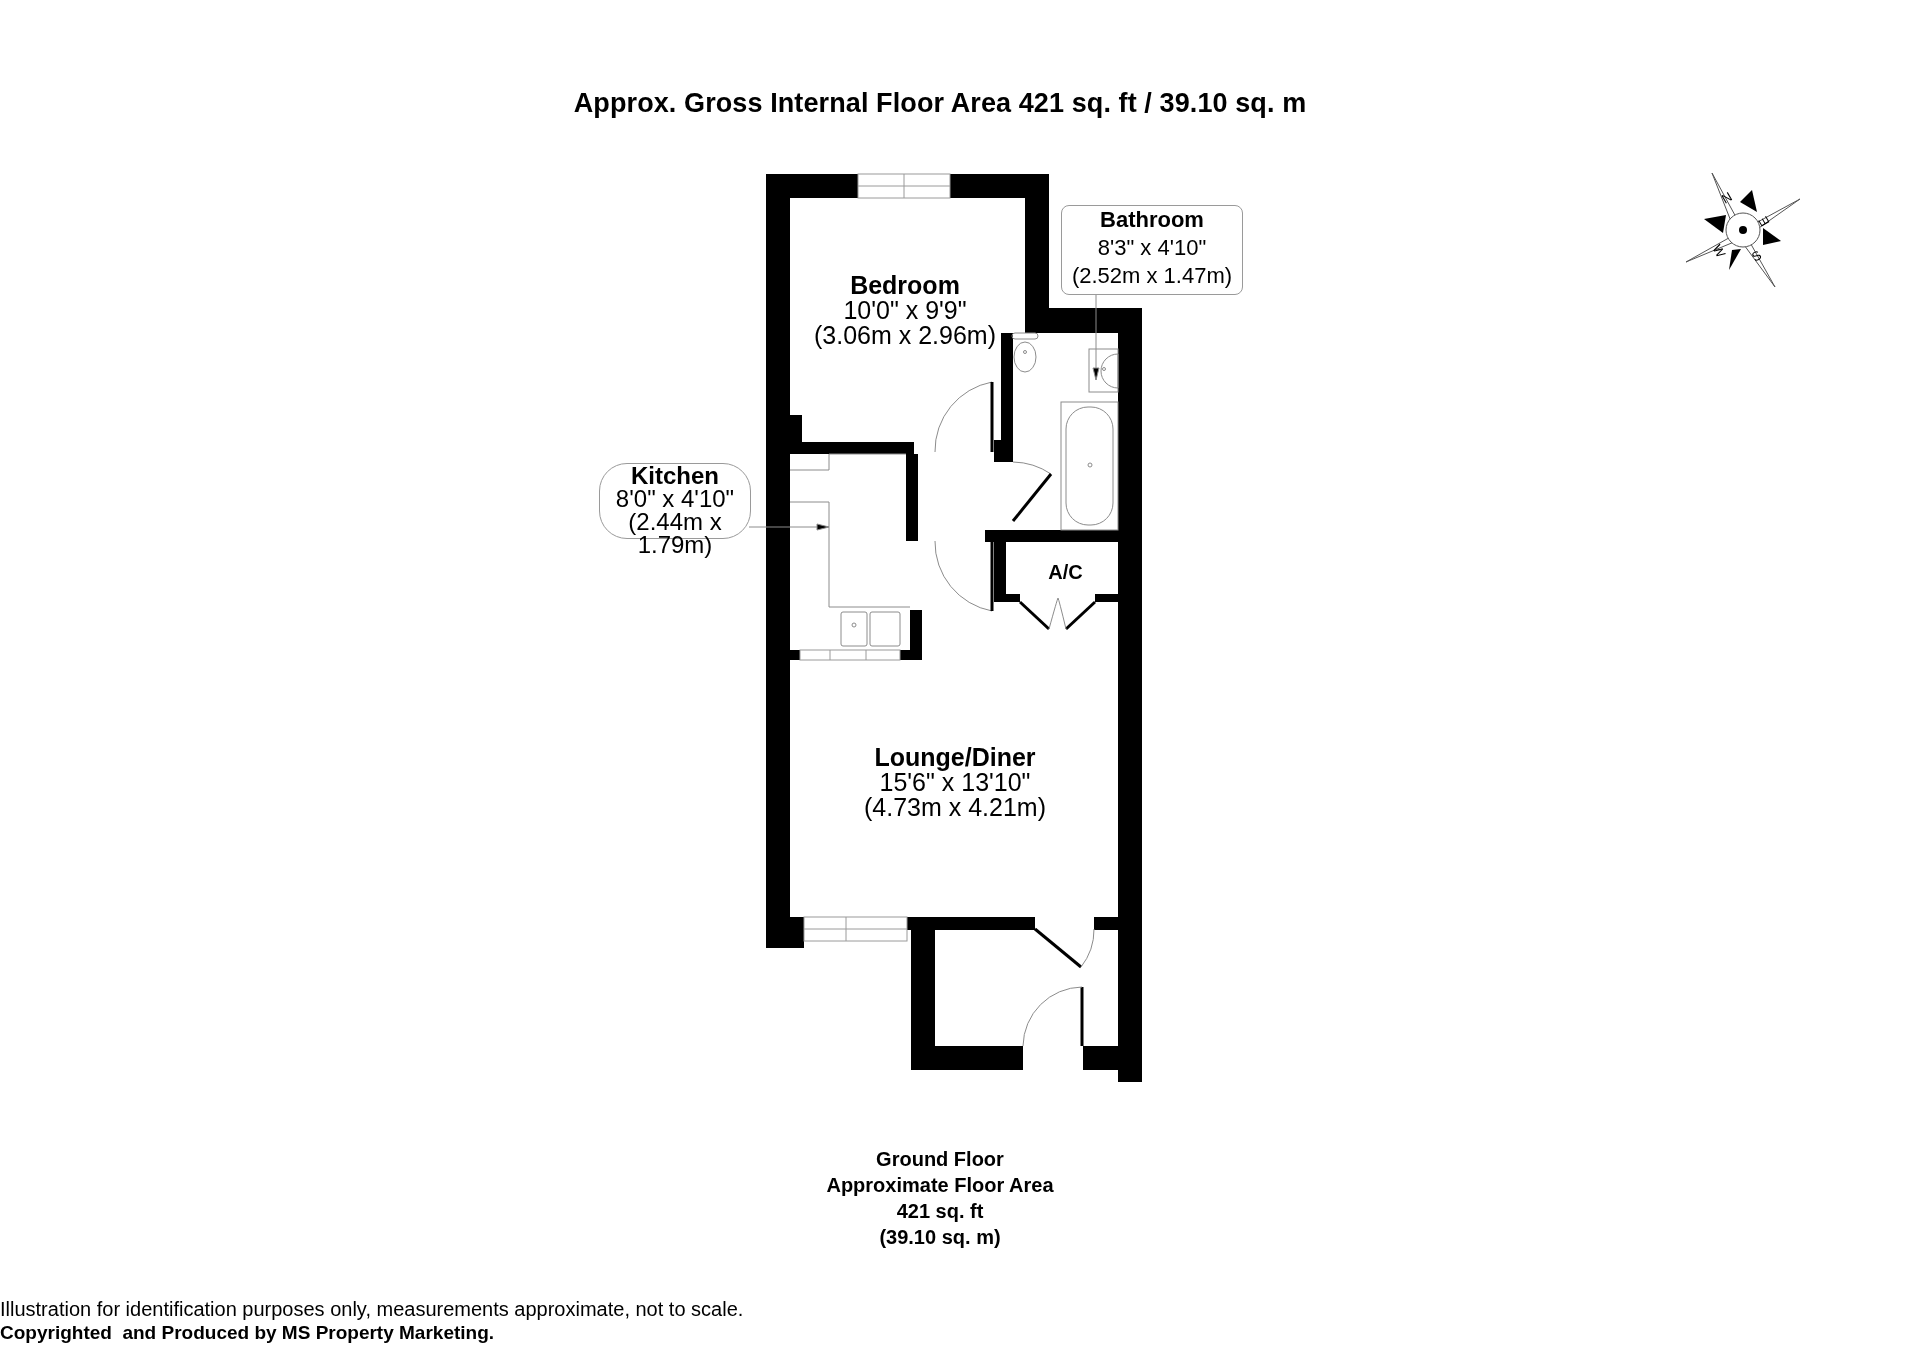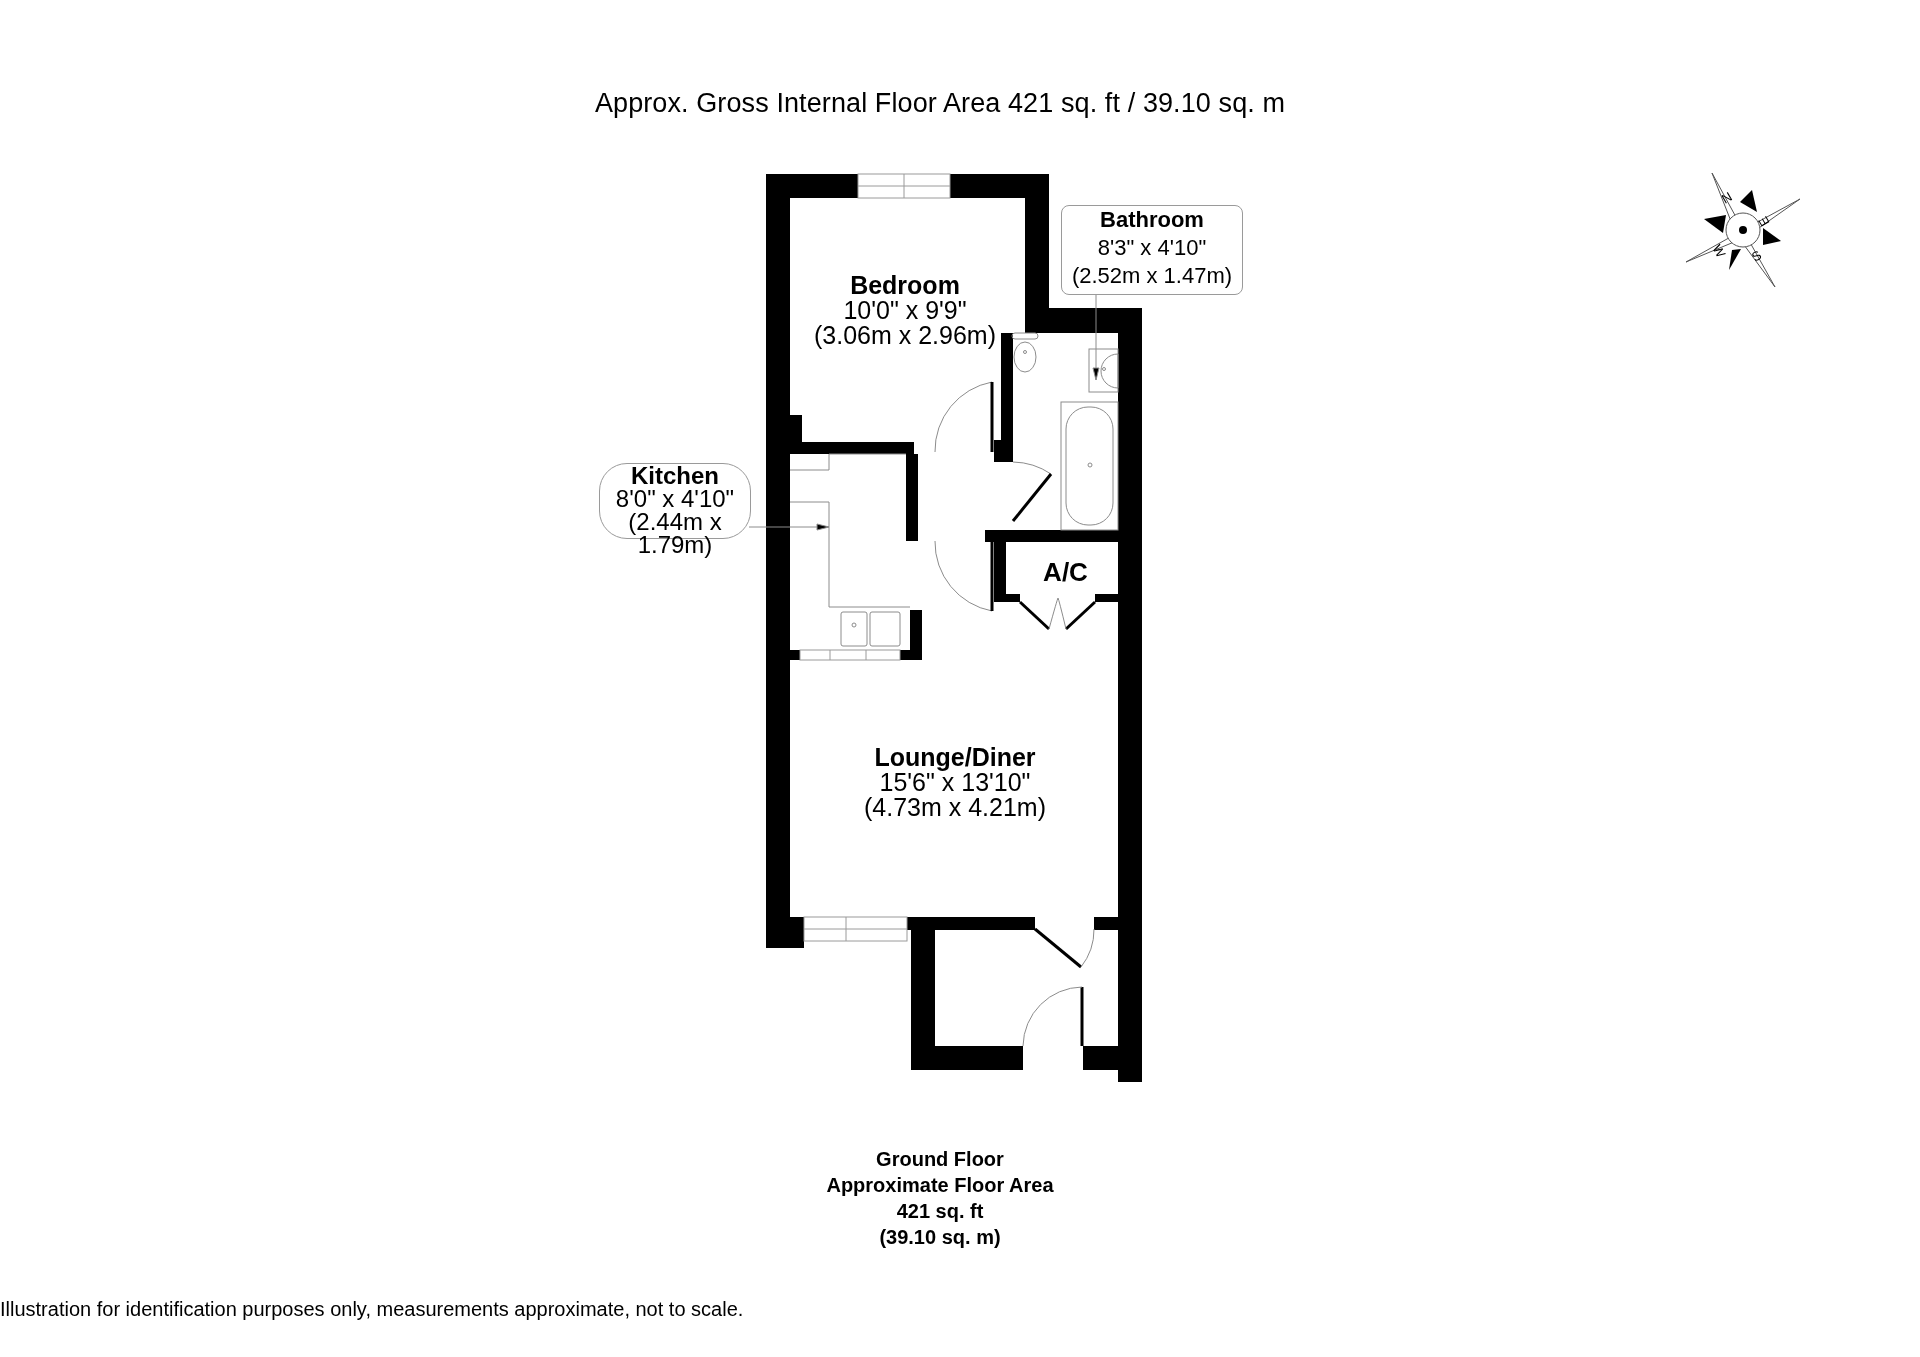--- a/index.html
+++ b/index.html
@@ -1,18 +1,18 @@
 <!DOCTYPE html>
 <html><head>
 <meta charset="utf-8">
 <style>
   html, body { margin: 0; padding: 0; background: #ffffff; }
   body { width: 1920px; height: 1357px; position: relative; overflow: hidden; font-family: "Liberation Sans", sans-serif; color: #000; }
   .abs { position: absolute; }
-  .title { left: 0; width: 1880px; top: 88px; text-align: center; font-size: 27px; font-weight: normal; letter-spacing: 0.1px; }
+  .title { left: 0; width: 1880px; top: 88px; text-align: center; font-size: 27px; font-weight: bold; letter-spacing: 0.1px; }
   .plan { left: 0; top: 0; }
   .room-label { position: absolute; text-align: center; line-height: 25px; font-size: 25px; }
   .room-label .name { font-weight: bold; }
   .callout { position: absolute; border: 1px solid #9a9a9a; background: #fff; text-align: center; }
   .callout.kitchen { left: 599px; top: 463px; width: 150px; height: 74px; font-size: 24px; line-height: 23px; border-radius: 28px; }
   .callout.bathroom { left: 1061px; top: 205px; width: 180px; height: 88px; font-size: 22px; line-height: 28px; border-radius: 8px; }
   .callout .name { font-weight: bold; }
   .floor-summary { left: 740px; width: 400px; top: 1104px; text-align: center; font-size: 20px; font-weight: bold; line-height: 26px; margin-top: 42px; }
   .disclaimer { left: 0; width: 1880px; top: 1298px; text-align: left; font-size: 20px; line-height: 23px; }
   .disclaimer .copy { font-weight: bold; font-size: 19px; }
@@ -161,32 +161,33 @@
   <div>8'3" x 4'10"</div>
   <div>(2.52m x 1.47m)</div>
 </div>
 
 <div class="callout kitchen">
   <div class="name">Kitchen</div>
   <div>8'0" x 4'10"</div>
   <div>(2.44m x 1.79m)</div>
 </div>
 
-<div class="room-label" style="left:1013px; top:560px; width:105px; font-size:26px;">
+<div class="room-label" style="left:1013px; top:560px; width:105px; font-size:20px;">
   <div class="name">A/C</div>
 </div>
 
 <div class="room-label" style="left:840px; top:745px; width:230px;">
   <div class="name">Lounge/Diner</div>
   <div>15'6" x 13'10"</div>
   <div>(4.73m x 4.21m)</div>
 </div>
 
 <div class="abs floor-summary">
   <div>Ground Floor</div>
   <div>Approximate Floor Area</div>
   <div>421 sq. ft</div>
   <div>(39.10 sq. m)</div>
 </div>
 
 <div class="abs disclaimer">
   <div>Illustration for identification purposes only, measurements approximate, not to scale.</div>
+  <div class="copy" style="white-space:pre;">Copyrighted  and Produced by MS Property Marketing.</div>
 </div>
 
 </body></html>

